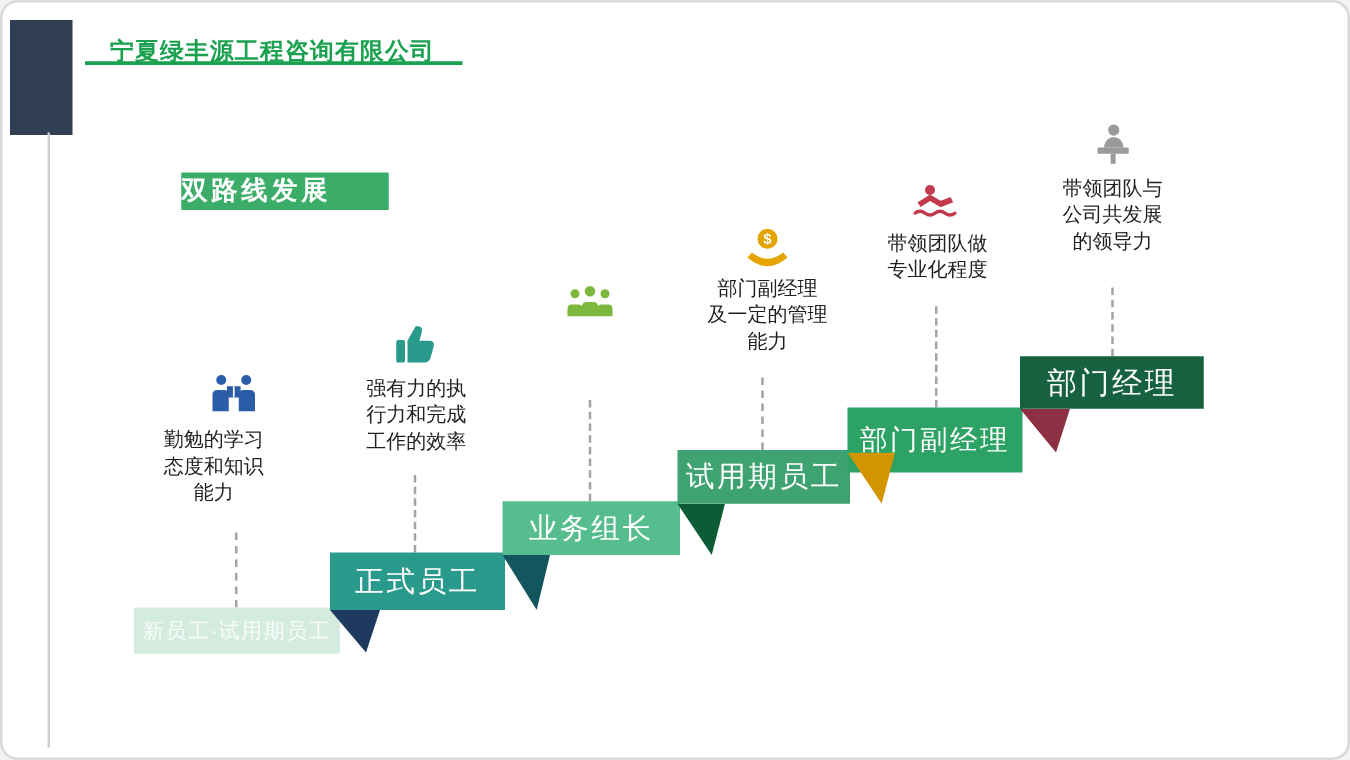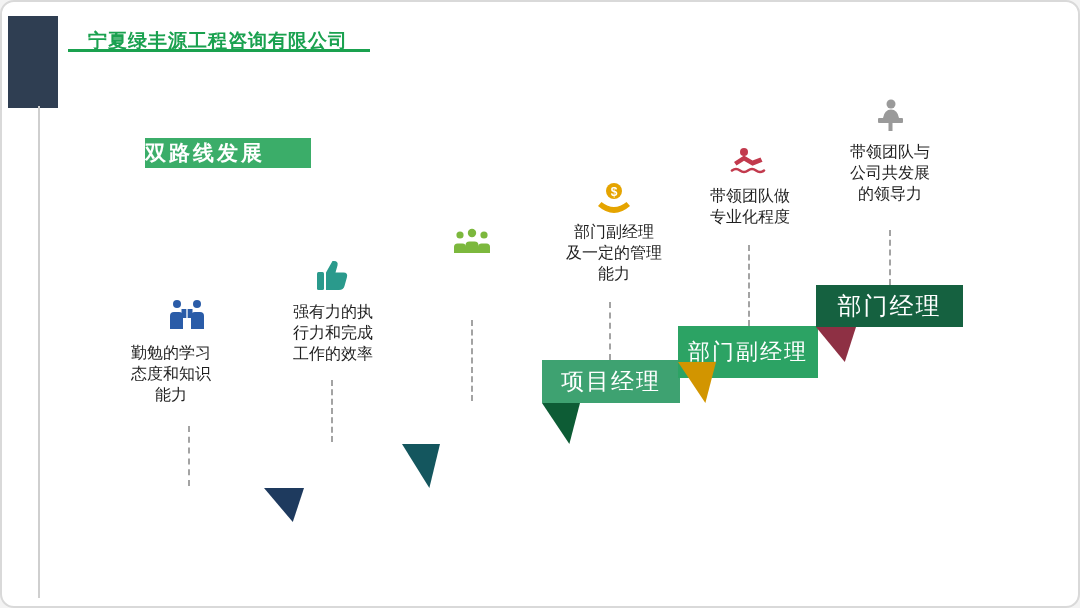--- a/index.html
+++ b/index.html
@@ -85,58 +85,61 @@
       <path d="M3 31 v-13 q0-4 4-4 h5 q4 0 4 4 v13 z" fill="#2a5ca8"></path>
       <path d="M24 31 v-13 q0-4 4-4 h5 q4 0 4 4 v13 z" fill="#2a5ca8"></path>
       <rect x="14.5" y="11" width="11" height="9" fill="#2a5ca8"></rect>
       <line x1="20" y1="11" x2="20" y2="20" stroke="#ffffff" stroke-width="1.3"></line>
     </svg>
   </div>
   <div class="desc d0">勤勉的学习
 态度和知识
 能力</div>
   <div class="dash l0"></div>
+  <div class="bar b0">新员工·试用期员工</div>
 
   <div class="icon i1">
     <svg viewBox="0 0 36 34" width="36" height="34">
       <rect x="2" y="14" width="7" height="18" rx="1.5" fill="#2a9a8c"></rect>
       <path d="M11 32 h13 q4.5 0 5.5-4 l2.5-9 q1-4.5-3.5-4.5 h-8 l2-7 q1-4.5-3.5-4.5 h-1.5 l-6.5 11.5 z" fill="#2a9a8c"></path>
     </svg>
   </div>
   <div class="desc d1">强有力的执
 行力和完成
 工作的效率</div>
   <div class="dash l1"></div>
+  <div class="bar b1">正式员工</div>
   <div class="wedge w1"></div>
 
   <div class="icon i2">
     <svg viewBox="0 0 40 30" width="40" height="30">
       <circle cx="8" cy="9" r="3.6" fill="#7cb83d"></circle>
       <circle cx="20" cy="7" r="4.2" fill="#7cb83d"></circle>
       <circle cx="32" cy="9" r="3.6" fill="#7cb83d"></circle>
       <path d="M2 27 v-6 q0-3.5 3.5-3.5 h5 q3.5 0 3.5 3.5 v6 z" fill="#7cb83d"></path>
       <path d="M13.5 27 v-7.5 q0-4 4-4 h5 q4 0 4 4 v7.5 z" fill="#7cb83d"></path>
       <path d="M26 27 v-6 q0-3.5 3.5-3.5 h5 q3.5 0 3.5 3.5 v6 z" fill="#7cb83d"></path>
     </svg>
   </div>
   <div class="dash l2"></div>
+  <div class="bar b2">业务组长</div>
   <div class="wedge w2"></div>
 
   <div class="icon i3">
     <svg viewBox="0 0 40 34" width="40" height="34">
       <circle cx="20" cy="9" r="8" fill="#e5a400"></circle>
       <text x="20" y="13.5" font-size="12" fill="#ffffff" text-anchor="middle" font-weight="bold">$</text>
       <path d="M4 24 q16 14 32 0 l-3.5-4 q-12.5 10-25 0 z" fill="#e5a400"></path>
     </svg>
   </div>
   <div class="desc d3">部门副经理
 及一定的管理
 能力</div>
   <div class="dash l3"></div>
-  <div class="bar b3">项目经理</div>
+  <div class="bar b3">试用期员工</div>
   <div class="wedge w3"></div>
 
   <div class="icon i4">
     <svg viewBox="0 0 40 30" width="40" height="30">
       <circle cx="14" cy="6" r="4" fill="#c23a4d"></circle>
       <path d="M4 16 l10-6.5 8.5 5 8-3 2 4.2 -10 4 -8.5-5 -7.5 4.8 z" fill="#c23a4d"></path>
       <path d="M2 24.5 q4-3 8 0 t8 0 t8 0 t8 0" stroke="#c23a4d" stroke-width="2.6" fill="none" stroke-linecap="round"></path>
     </svg>
   </div>
   <div class="desc d4">带领团队做

